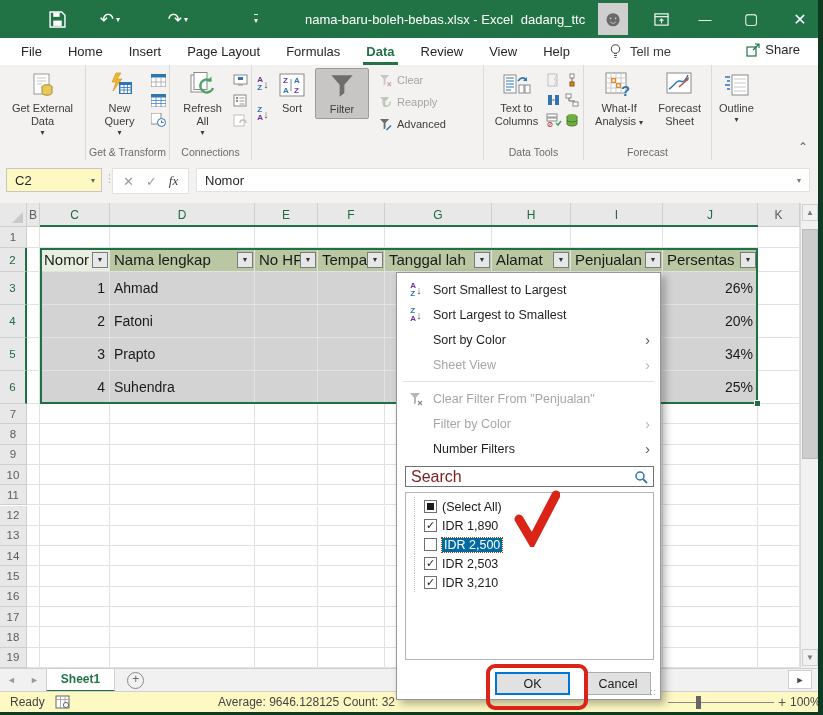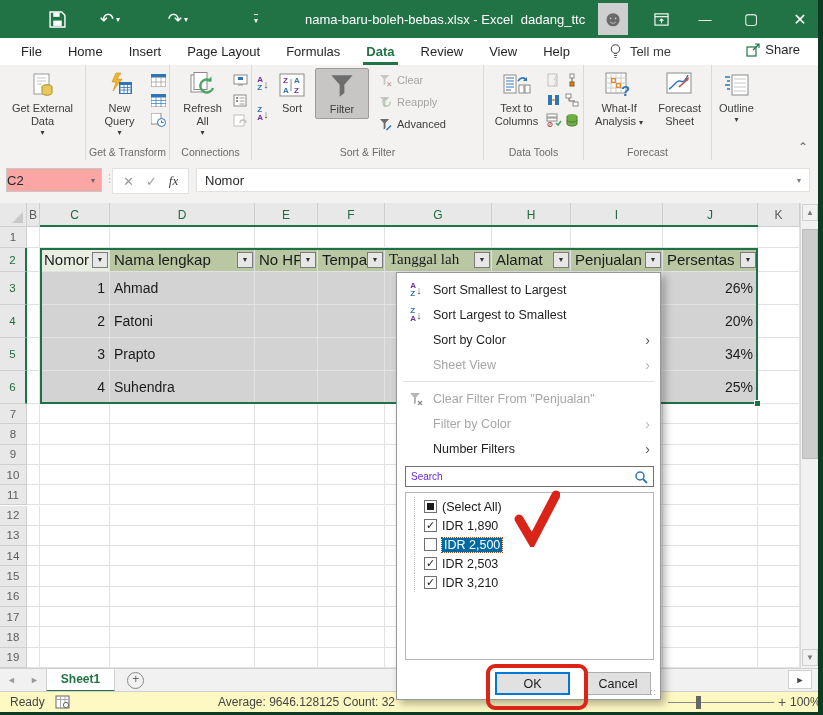--- a/index.html
+++ b/index.html
@@ -28,21 +28,21 @@
   .rsmallcol{display:flex;flex-direction:column;gap:4px;padding-top:4px;}
   .rsmall{display:flex;align-items:center;gap:4px;font-size:11px;color:#3c3c3c;height:16px;}
   .rsmall.disabled{color:#a7a5a3;}
   .pressed{background:#c8c6c4;border:1px solid #9e9c9a;border-radius:2px;}
   .micon{width:16px;height:16px;display:inline-flex;align-items:center;justify-content:center;}
   .caret{font-size:8px;color:#3c3c3c;}
   .azword{display:flex;flex-direction:column;font-size:8px;font-weight:bold;line-height:0.95;}
   #collapse-ribbon{position:absolute;right:10px;bottom:6px;color:#666;font-size:12px;}
   
   #fbar{left:0;top:160px;width:818px;height:43px;background:#f3f2f1;border-bottom:1px solid #d2d0ce;}
-  #namebox{left:6px;top:8px;width:96px;height:24px;background:#fca5a5;border:1px solid #c8c6c4;display:flex;align-items:center;font-size:13px;color:#262626;padding-left:0;box-sizing:border-box;}
+  #namebox{left:6px;top:8px;width:96px;height:24px;background:#fef9c3;border:1px solid #c8c6c4;display:flex;align-items:center;font-size:13px;color:#262626;padding-left:8px;box-sizing:border-box;}
   #namebox .nb-caret{margin-left:auto;margin-right:6px;font-size:8px;color:#666;}
   #fbtns{left:112px;top:8px;height:24px;display:flex;align-items:center;gap:12px;background:#fff;border:1px solid #e3e1df;padding:0 10px;}
   #fx-input{left:196px;top:8px;width:614px;height:24px;background:#fff;border:1px solid #e3e1df;display:flex;align-items:center;font-size:13px;color:#262626;padding-left:8px;box-sizing:border-box;}
   
   #grid{left:0;top:203px;width:800px;height:465px;background:#fff;overflow:hidden;}
   .colhead{position:absolute;top:0;height:24px;background:#e8e8e8;border-right:1px solid #cfcfcf;border-bottom:1px solid #cfcfcf;display:flex;align-items:center;justify-content:center;font-size:12px;color:#5c5c5c;box-sizing:border-box;}
   .colhead.sel{color:#1e6b41;}
   #corner{position:absolute;left:0;top:0;width:27px;height:24px;background:#e8e8e8;border-right:1px solid #cfcfcf;border-bottom:1px solid #cfcfcf;box-sizing:border-box;}
   #corner:after{content:"";position:absolute;right:3px;bottom:3px;border-left:11px solid transparent;border-bottom:11px solid #c9c9c9;}
   .rowhead{position:absolute;left:0;width:27px;background:#e8e8e8;border-right:1px solid #cfcfcf;border-bottom:1px solid #cfcfcf;display:flex;align-items:center;justify-content:center;font-size:11.5px;color:#5c5c5c;box-sizing:border-box;}
@@ -74,21 +74,21 @@
   #zoomthumb{left:696px;top:4px;width:5px;height:13px;background:#666;}
   
   #fmenu{left:396px;top:272px;width:265px;height:428px;background:#fff;border:1px solid #979797;box-shadow:4px 4px 8px rgba(0,0,0,.3);box-sizing:border-box;z-index:40;}
   .fm-item{position:relative;height:25px;display:flex;align-items:center;font-size:12.5px;color:#1e1e1e;padding-left:8px;}
   .fm-item.disabled{color:#a6a6a6;}
   .fm-icon{width:22px;height:18px;display:flex;align-items:center;justify-content:center;margin-right:6px;}
   .fm-sub{position:absolute;right:10px;font-size:14px;color:#555;}
   .fm-item.disabled .fm-sub{color:#b5b5b5;}
   .fm-sep{height:1px;background:#e0e0e0;margin:4px 6px;}
   #fsearch{position:absolute;left:8px;top:193px;width:249px;height:21px;border:1px solid #707070;background:#fff;display:flex;align-items:center;box-sizing:border-box;}
-  #fsearch .ph{flex:1;font-size:10px;color:#6d28d9;padding-left:5px;}
+  #fsearch .ph{flex:1;font-size:16px;color:#7f1d1d;padding-left:5px;}
   #flist{position:absolute;left:8px;top:219px;width:249px;height:168px;border:1px solid #b5b5b5;background:#fff;overflow:hidden;box-sizing:border-box;padding-top:4px;}
   .chk-row{height:19px;display:flex;align-items:center;padding-left:18px;font-size:12.5px;color:#1a1a1a;position:relative;}
   .chk-row:before{content:"";position:absolute;left:8px;top:0;bottom:0;border-left:1px dotted #c0c0c0;}
   .cb{width:13px;height:13px;border:1px solid #707070;background:#fff;margin-right:5px;display:flex;align-items:center;justify-content:center;flex:0 0 auto;box-sizing:border-box;}
   .cb .mark{font-size:11px;line-height:1;color:#1a1a1a;}
   .cb .ind{width:7px;height:7px;background:#1a1a1a;}
   .lbl.hl{background:#0369a1;color:#fff;outline:1px dotted #8a4a1b;padding:0 2px;}
   .btn{position:absolute;height:23px;background:#e1e1e1;border:1px solid #adadad;display:flex;align-items:center;justify-content:center;font-size:12.5px;color:#1a1a1a;box-sizing:border-box;}
   #okbtn{left:98px;top:399px;width:75px;border:2px solid #0078d7;}
   #cancelbtn{left:188px;top:399px;width:66px;}
@@ -323,21 +323,20 @@
         <span class="rsmall">
               <span class="micon">
                 <svg width="13" height="13" viewBox="0 0 14 14">
                   <path d="M1 1h10l-4 4.5V11l-2 1.5V5.5z" fill="#6d6d6d"></path>
                   <path d="M8 13l5-5" stroke="#2e75b6" stroke-width="1.6"></path>
                 </svg>
               </span>
               <span>Advanced</span>
             </span>
       </div>
-      <div class="rglabel">Sort &amp; Filter</div>
     </div>
     <div class="rgroup" style="width:100px;">
       <div class="rbig">
         <span class="ricon">
               <svg width="28" height="24" viewBox="0 0 28 24">
                 <rect x="1" y="2" width="12" height="18" fill="#fff" stroke="#8a8a8a"></rect>
                 <path d="M3 5h8M3 8h8M3 11h8M3 14h8M3 17h5" stroke="#2e75b6"></path>
                 <path d="M15 8c3-4 6-4 8-1" fill="none" stroke="#2e75b6" stroke-width="1.6"></path>
                 <path d="M24 4v4h-4z" fill="#2e75b6"></path>
                 <rect x="16" y="12" width="5" height="8" fill="#fff" stroke="#8a8a8a"></rect>
@@ -510,21 +509,21 @@
             <span class="fbtn">▼</span>
           </div>
           <div class="cell hdr" style="left: 255px; top: 45px; width: 63px; height: 24px;">
             <span class="txt">No HP</span>
             <span class="fbtn">▼</span>
           </div>
           <div class="cell hdr" style="left: 318px; top: 45px; width: 67px; height: 24px;">
             <span class="txt">Tempa</span>
             <span class="fbtn">▼</span>
           </div>
-          <div class="cell hdr" style="left: 385px; top: 45px; width: 107px; height: 24px; font-family: Liberation Serif, serif;">
+          <div class="cell hdr" style="left: 385px; top: 45px; width: 107px; height: 24px;">
             <span class="txt">Tanggal lah</span>
             <span class="fbtn">▼</span>
           </div>
           <div class="cell hdr" style="left: 492px; top: 45px; width: 79px; height: 24px;">
             <span class="txt">Alamat</span>
             <span class="fbtn">▼</span>
           </div>
           <div class="cell hdr" style="left: 571px; top: 45px; width: 92px; height: 24px;">
             <span class="txt">Penjualan</span>
             <span class="fbtn">▼</span>

